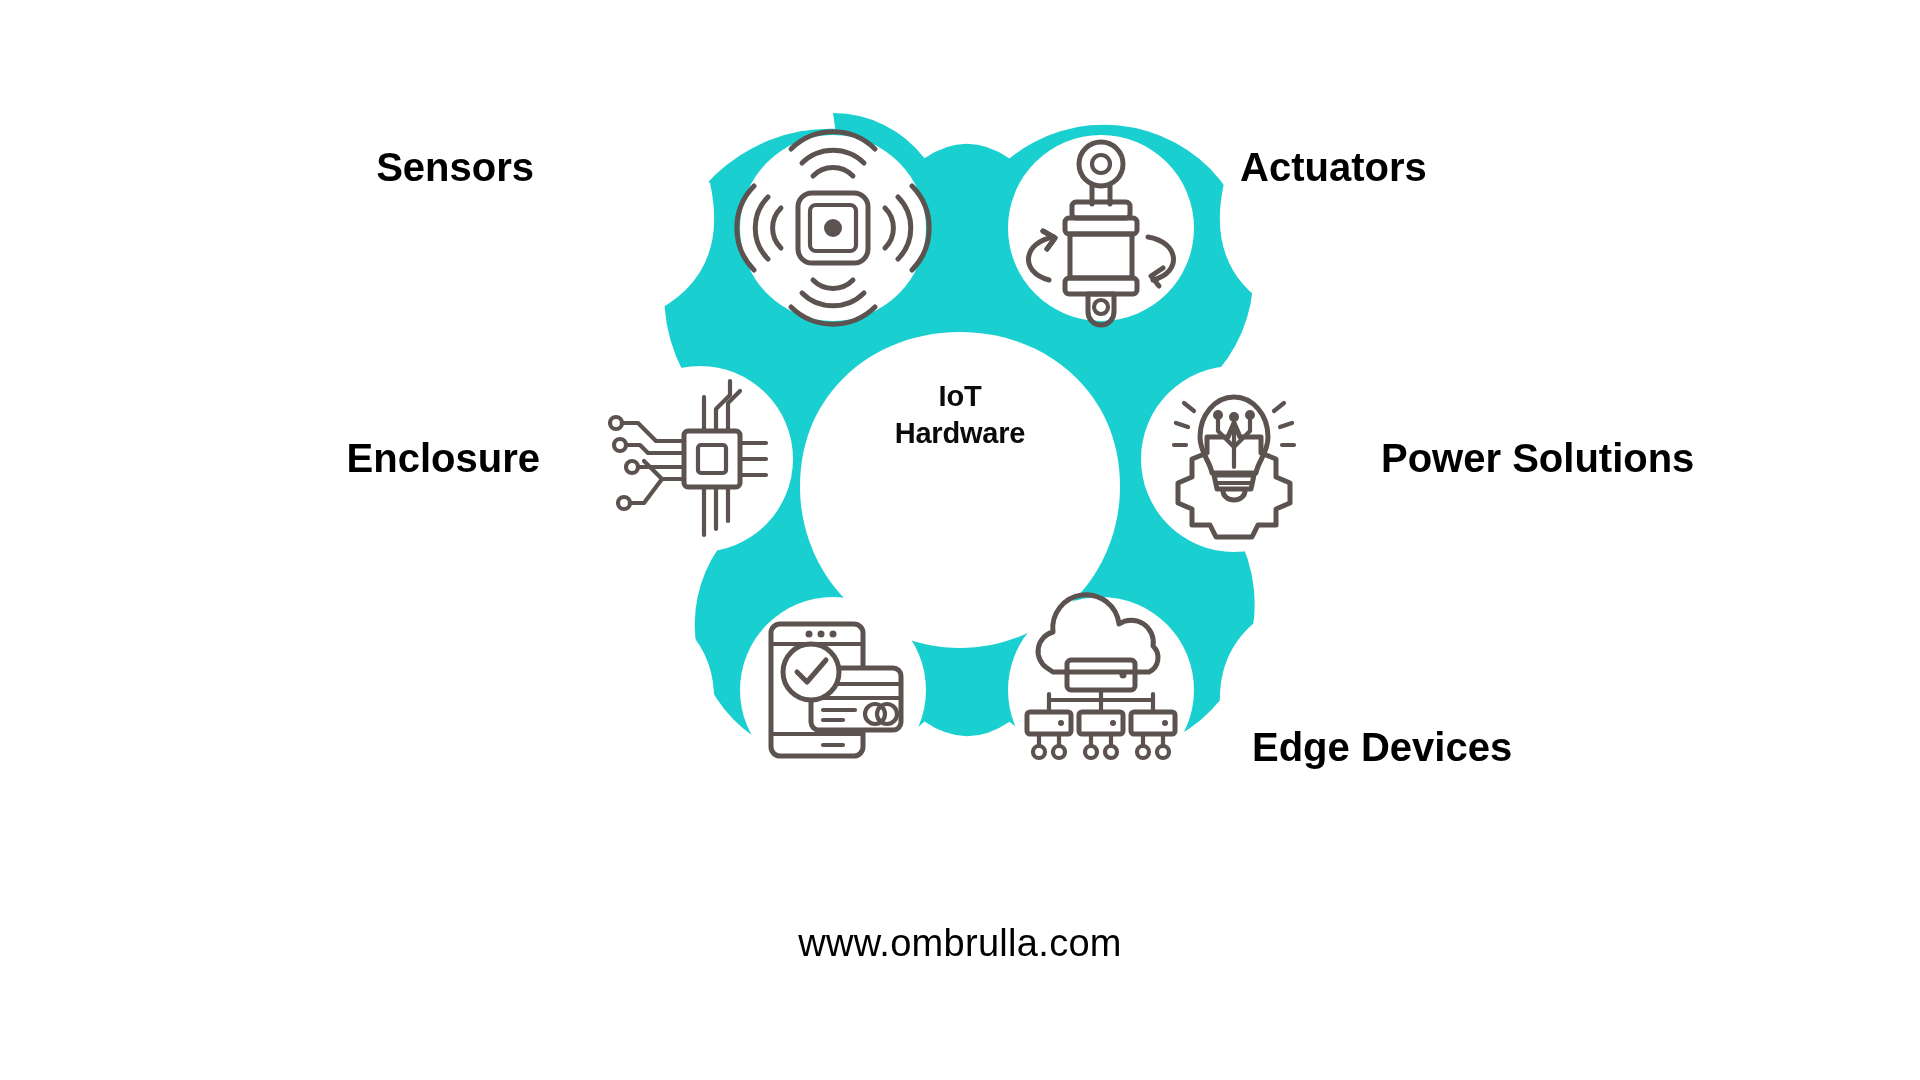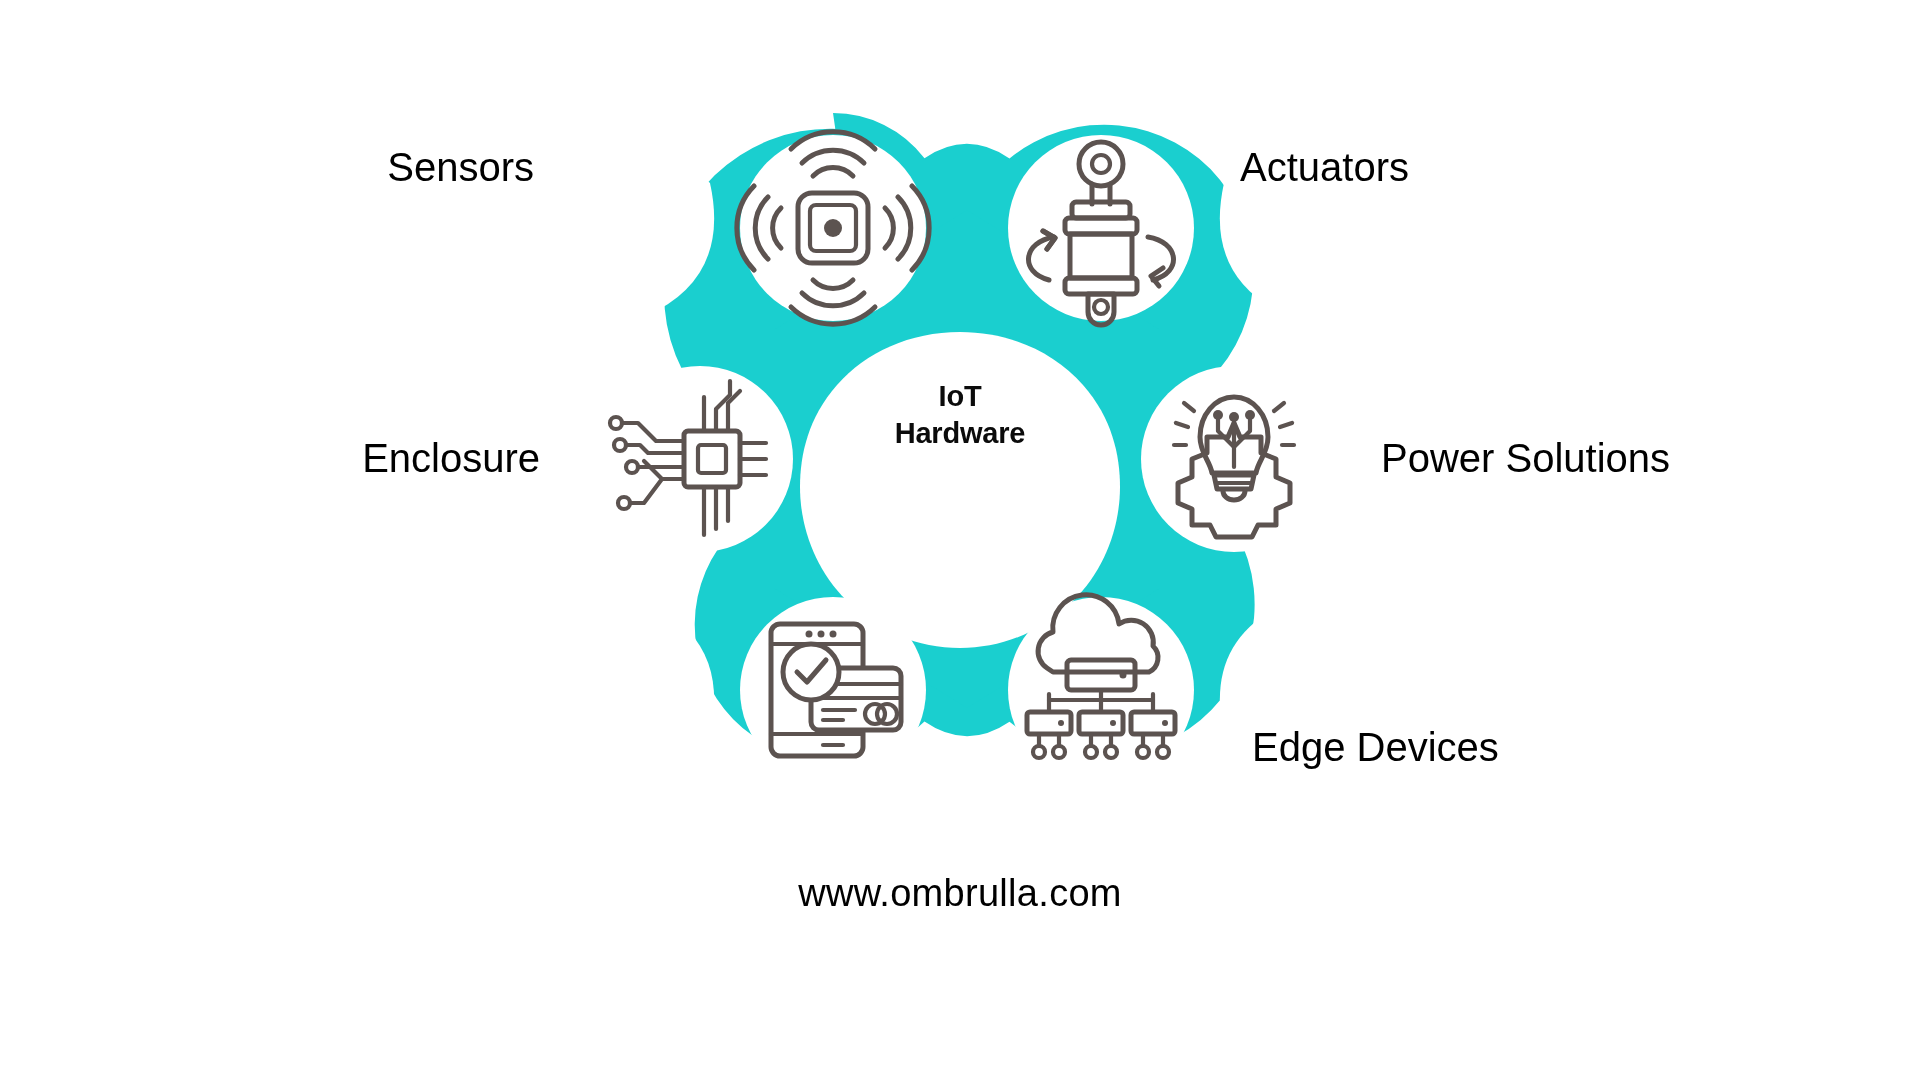--- a/index.html
+++ b/index.html
@@ -30,21 +30,21 @@
     width: 1920px;
     height: 1080px;
     display: block;
   }
 
   
   .node-label {
     position: absolute;
     font-family: "Liberation Sans", sans-serif;
     font-size: 40px;
-    font-weight: 400;
+    font-weight: 700;
     color: #000000;
     white-space: nowrap;
     line-height: 1;
   }
   .node-label.right { text-align: right; }
   .node-label.left  { text-align: right; }
 
   #center-title {
     position: absolute;
     left: 790px;
@@ -56,21 +56,21 @@
     font-weight: 700;
     color: #0b0b0b;
     line-height: 1.28;
     letter-spacing: -0.2px;
   }
   #center-title .line { display: block; }
 
   #footer-url {
     position: absolute;
     left: 0;
-    top: 872px;
+    top: 922px;
     width: 1920px;
     text-align: center;
     font-family: "Liberation Sans", sans-serif;
     font-size: 38px;
     font-weight: 400;
     color: #000000;
     letter-spacing: 0.3px;
   }
 
   

